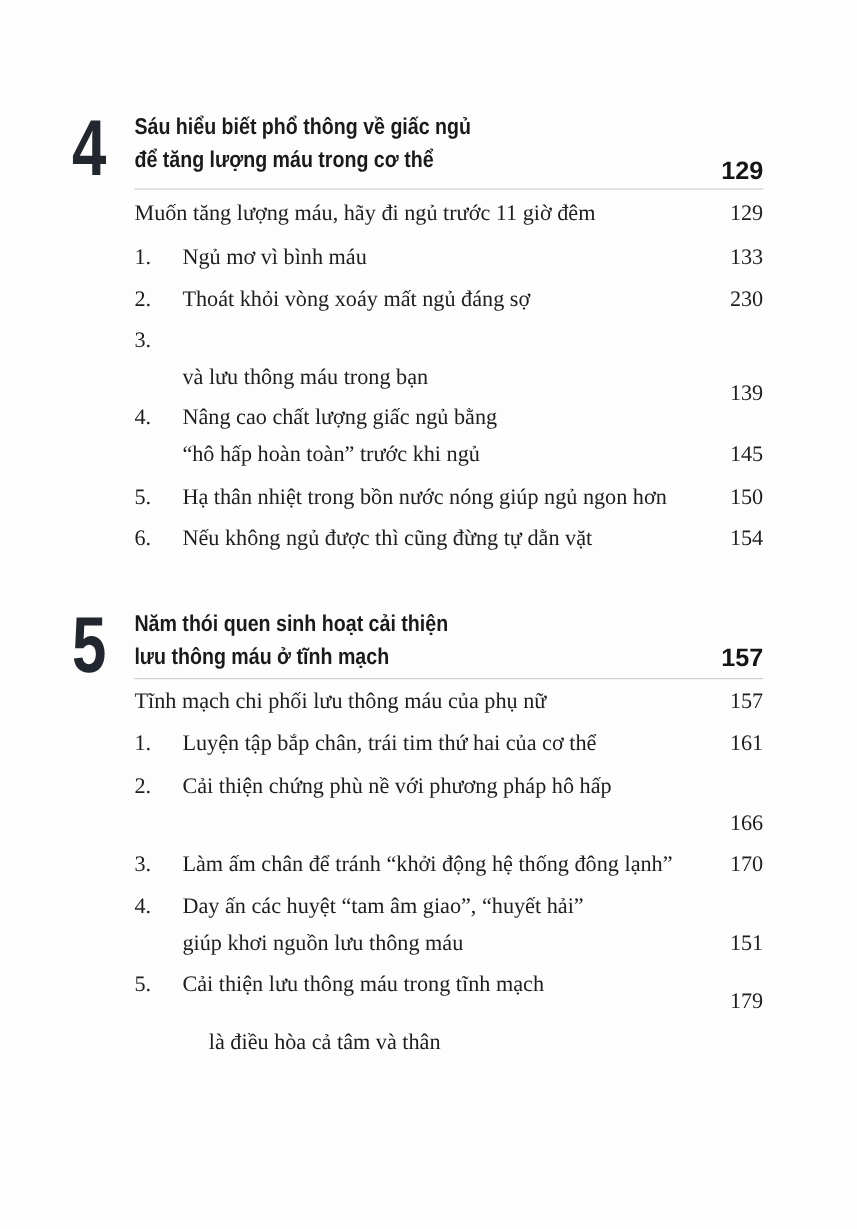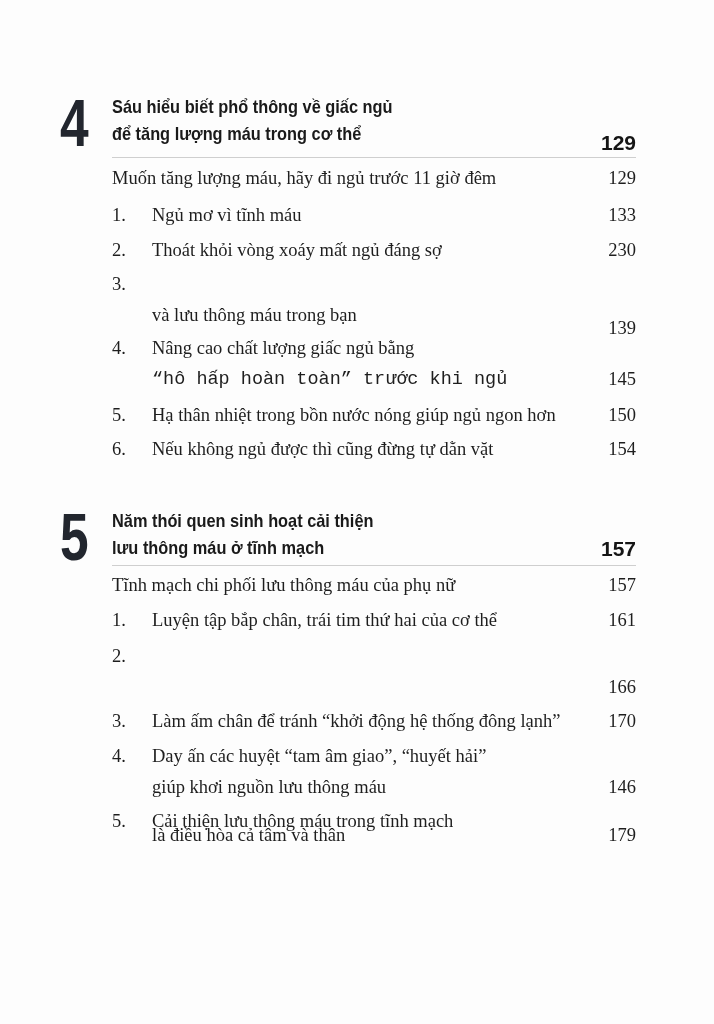--- a/index.html
+++ b/index.html
@@ -56,37 +56,37 @@
     </div>
     <div class="ch-page" style="top:38px;">129</div>
     <div class="ch-rule" style="top:64px;"></div>
 
     <div class="row" style="top:72px;">
       <span class="txt intro">Muốn tăng lượng máu, hãy đi ngủ trước 11 giờ đêm</span>
       <span class="pg">129</span>
     </div>
     <div class="row" style="top:109px;">
       <span class="num">1.</span>
-      <span class="txt">Ngủ mơ vì tĩnh máu</span>
+      <span class="txt">Ngủ mơ vì bình máu</span>
       <span class="pg">133</span>
     </div>
     <div class="row" style="top:144px;">
       <span class="num">2.</span>
       <span class="txt">Thoát khỏi vòng xoáy mất ngủ đáng sợ</span>
       <span class="pg">230</span>
     </div>
     <div class="row" style="top:178px; height:60px;">
       <span class="num">3.</span>
       <span class="txt l2" style="top:31px;">và lưu thông máu trong bạn</span>
       <span class="pg" style="top:44px;">139</span>
     </div>
     <div class="row" style="top:242px; height:60px;">
       <span class="num">4.</span>
       <span class="txt">Nâng cao chất lượng giấc ngủ bằng</span>
-      <span class="txt l2" style="top:31px;font-family:Liberation Mono, monospace;">“hô hấp hoàn toàn” trước khi ngủ</span>
+      <span class="txt l2" style="top:31px;">“hô hấp hoàn toàn” trước khi ngủ</span>
       <span class="pg" style="top:31px;">145</span>
     </div>
     <div class="row" style="top:309px;">
       <span class="num">5.</span>
       <span class="txt">Hạ thân nhiệt trong bồn nước nóng giúp ngủ ngon hơn</span>
       <span class="pg">150</span>
     </div>
     <div class="row" style="top:343px;">
       <span class="num">6.</span>
       <span class="txt">Nếu không ngủ được thì cũng đừng tự dằn vặt</span>
@@ -107,34 +107,35 @@
       <span class="txt intro">Tĩnh mạch chi phối lưu thông máu của phụ nữ</span>
       <span class="pg">157</span>
     </div>
     <div class="row" style="top:100px;">
       <span class="num">1.</span>
       <span class="txt">Luyện tập bắp chân, trái tim thứ hai của cơ thể</span>
       <span class="pg">161</span>
     </div>
     <div class="row" style="top:136px; height:60px;">
       <span class="num">2.</span>
+      <span class="txt">Cải thiện chứng phù nề với phương pháp hô hấp</span>
       <span class="pg" style="top:31px;">166</span>
     </div>
     <div class="row" style="top:201px;">
       <span class="num">3.</span>
       <span class="txt">Làm ấm chân để tránh “khởi động hệ thống đông lạnh”</span>
       <span class="pg">170</span>
     </div>
     <div class="row" style="top:236px; height:60px;">
       <span class="num">4.</span>
       <span class="txt">Day ấn các huyệt “tam âm giao”, “huyết hải”</span>
       <span class="txt l2" style="top:31px;">giúp khơi nguồn lưu thông máu</span>
-      <span class="pg" style="top:31px;">146</span>
+      <span class="pg" style="top:31px;">151</span>
     </div>
     <div class="row" style="top:301px; height:60px;">
       <span class="num">5.</span>
       <span class="txt">Cải thiện lưu thông máu trong tĩnh mạch</span>
-      <span class="txt l2" style="top:14px;">là điều hòa cả tâm và thân</span>
+      <span class="txt l2" style="top:48px;margin-left:22px;">là điều hòa cả tâm và thân</span>
       <span class="pg" style="top:14px;text-align:center;">179</span>
     </div>
   </div>
 
 </div>
 
 </body></html>

